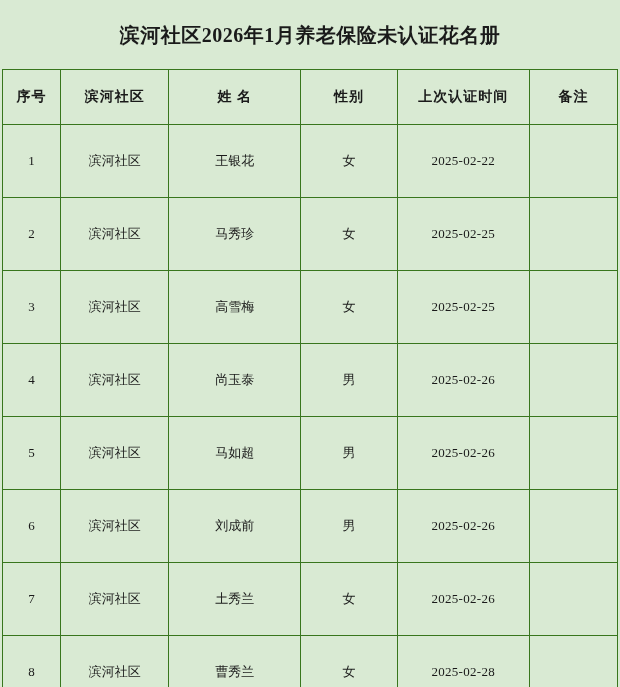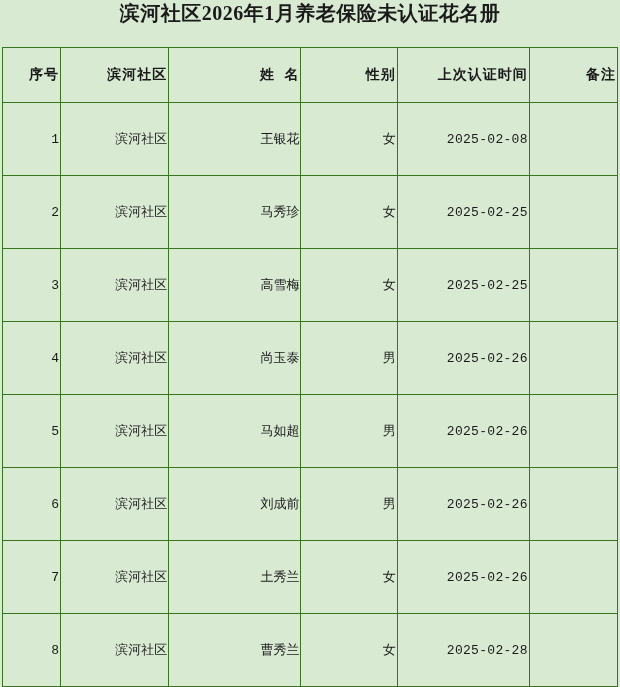--- a/index.html
+++ b/index.html
@@ -17,37 +17,37 @@
     width: 620px;
     height: 687px;
     position: relative;
     box-sizing: border-box;
   }
   .doc-title {
     text-align: center;
     font-size: 20px;
     font-weight: bold;
     color: #1a1a1a;
+    padding-top: 22px;
     padding-bottom: 20px;
     letter-spacing: 0.5px;
     font-family: "Liberation Serif", serif;
   }
   table.roster {
     border-collapse: collapse;
     width: 616px;
     margin: 0 2px;
     table-layout: fixed;
   }
   table.roster th, table.roster td {
     border: 1px solid #38761d;
-    text-align: right;
+    text-align: center;
     vertical-align: middle;
     color: #1a1a1a;
     background: #d9ead3;
-    font-family: Liberation Mono, monospace;
   }
   table.roster th {
     height: 52px;
     font-size: 14px;
     font-weight: bold;
     letter-spacing: 1px;
   }
   table.roster td {
     height: 70px;
     font-size: 13px;
@@ -97,21 +97,21 @@
         <th>上次认证时间</th>
         <th>备注</th>
       </tr>
     </thead>
     <tbody>
       <tr>
         <td class="num">1</td>
         <td>滨河社区</td>
         <td class="name">王银花</td>
         <td class="gender">女</td>
-        <td class="date">2025-02-08</td>
+        <td class="date">2025-02-22</td>
         <td></td>
       </tr>
       <tr>
         <td class="num">2</td>
         <td>滨河社区</td>
         <td class="name">马秀珍</td>
         <td class="gender">女</td>
         <td class="date">2025-02-25</td>
         <td></td>
       </tr>

